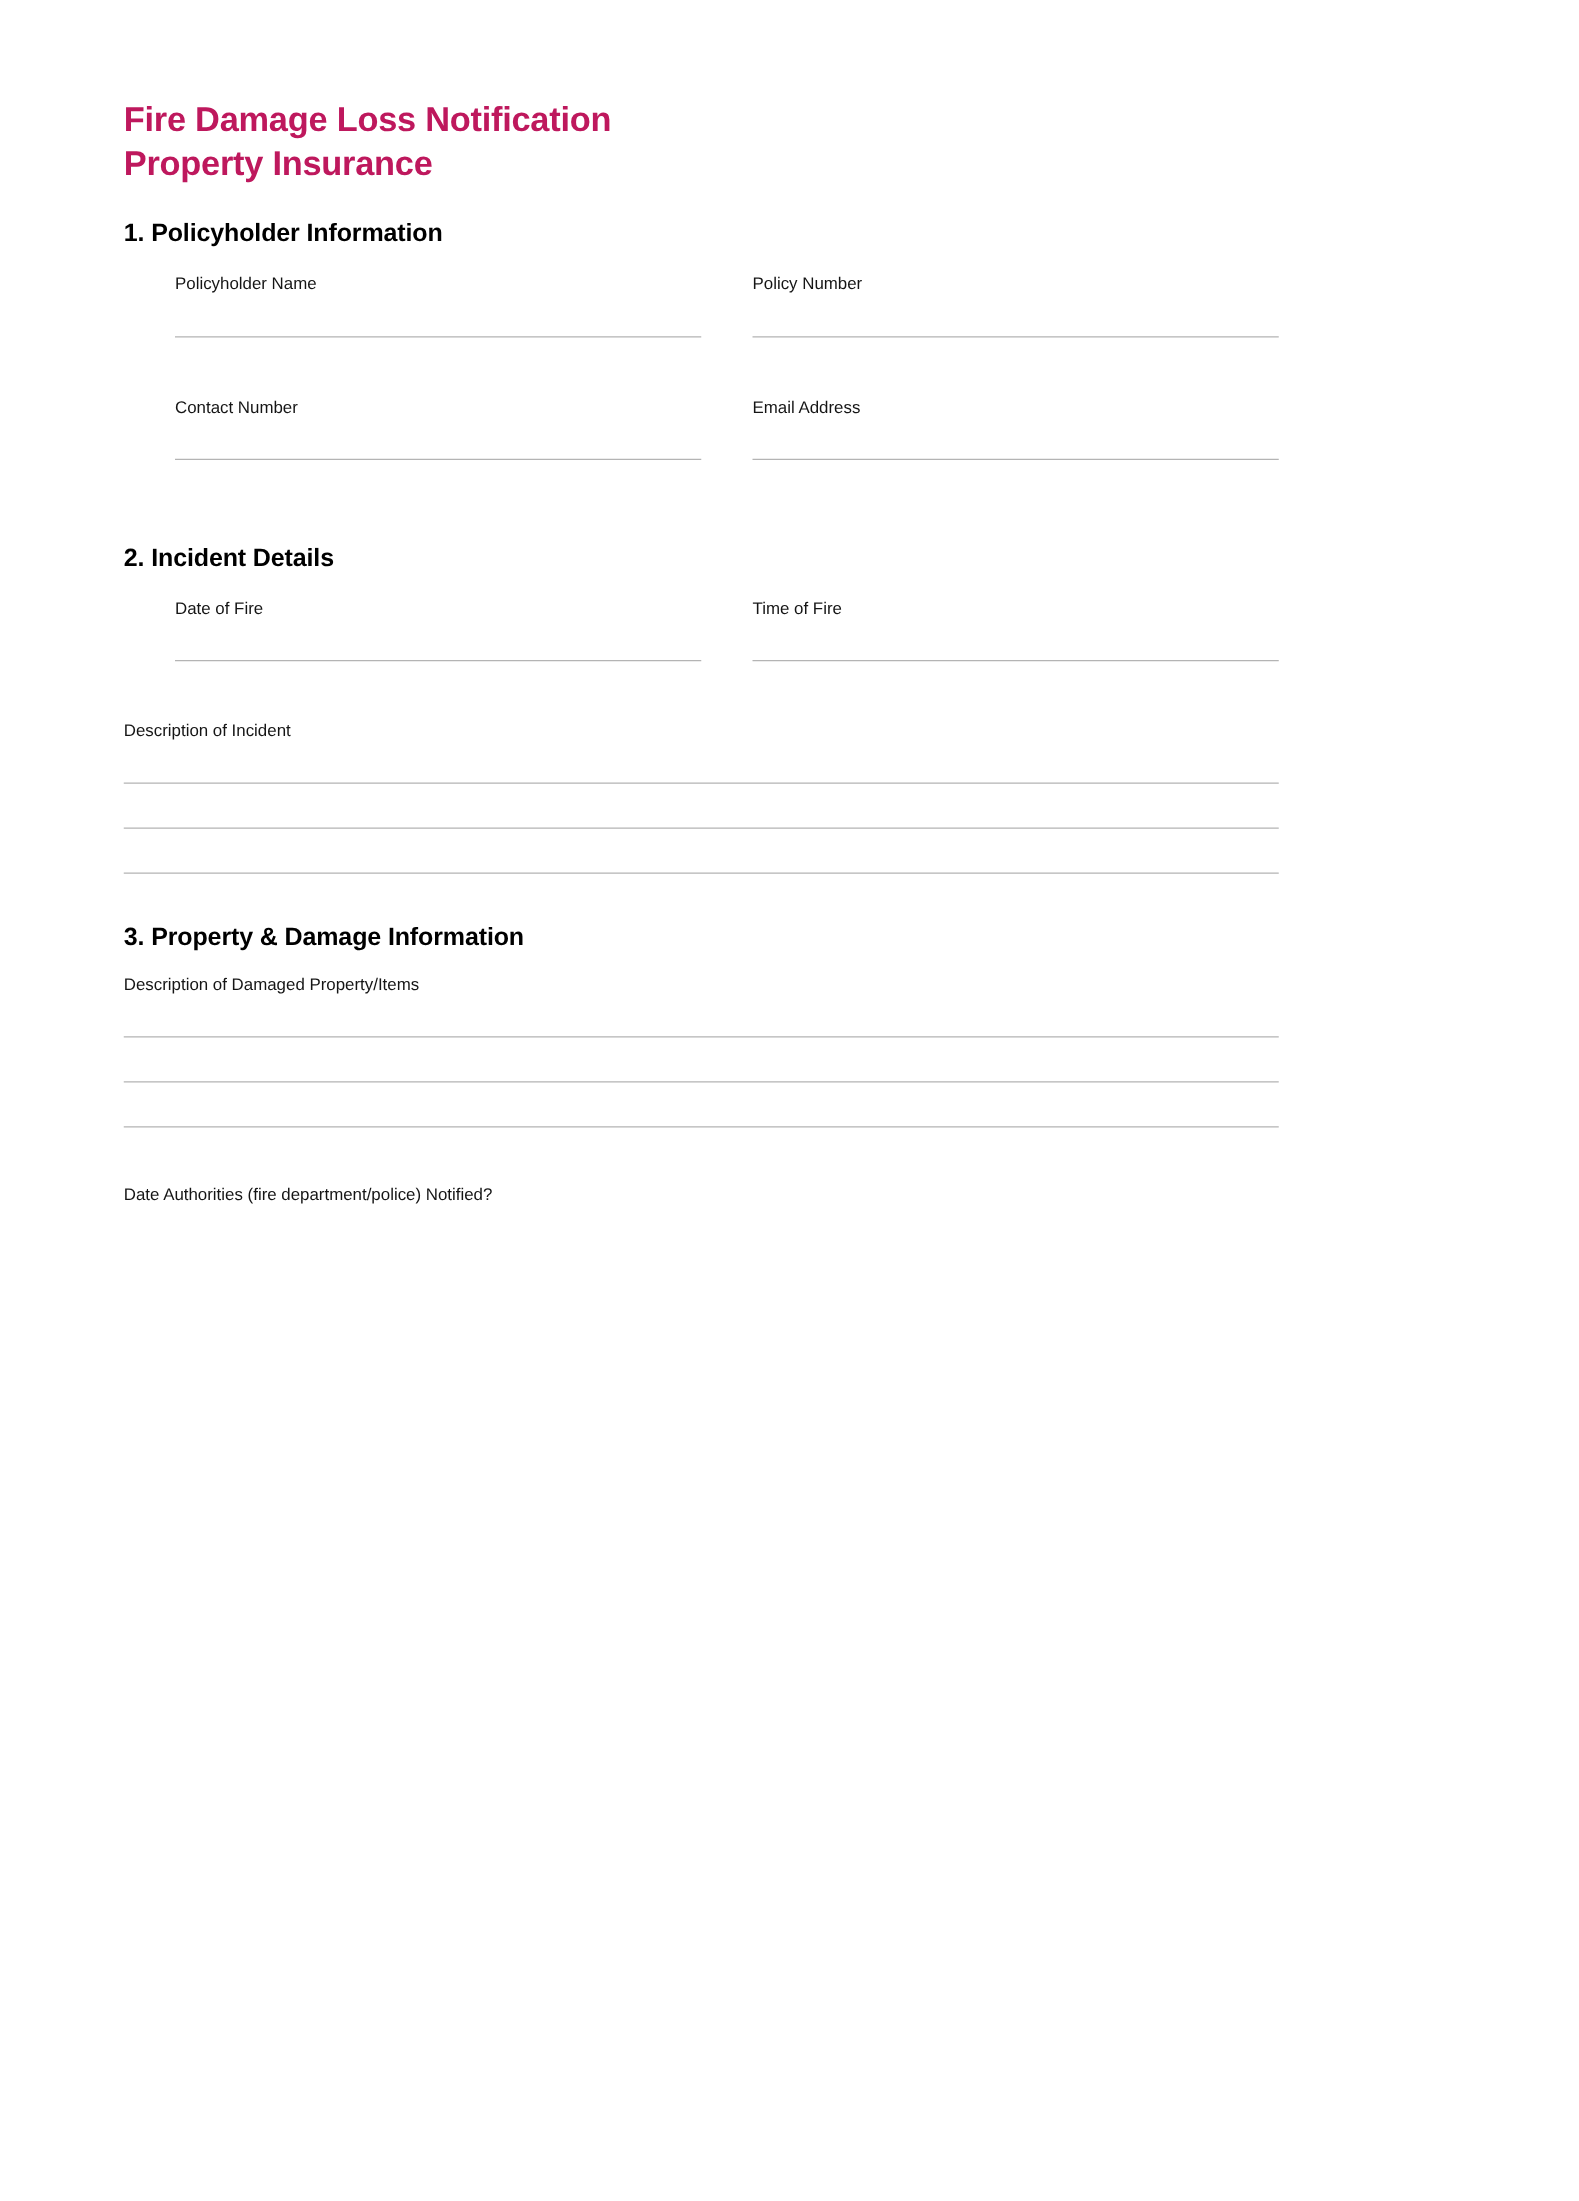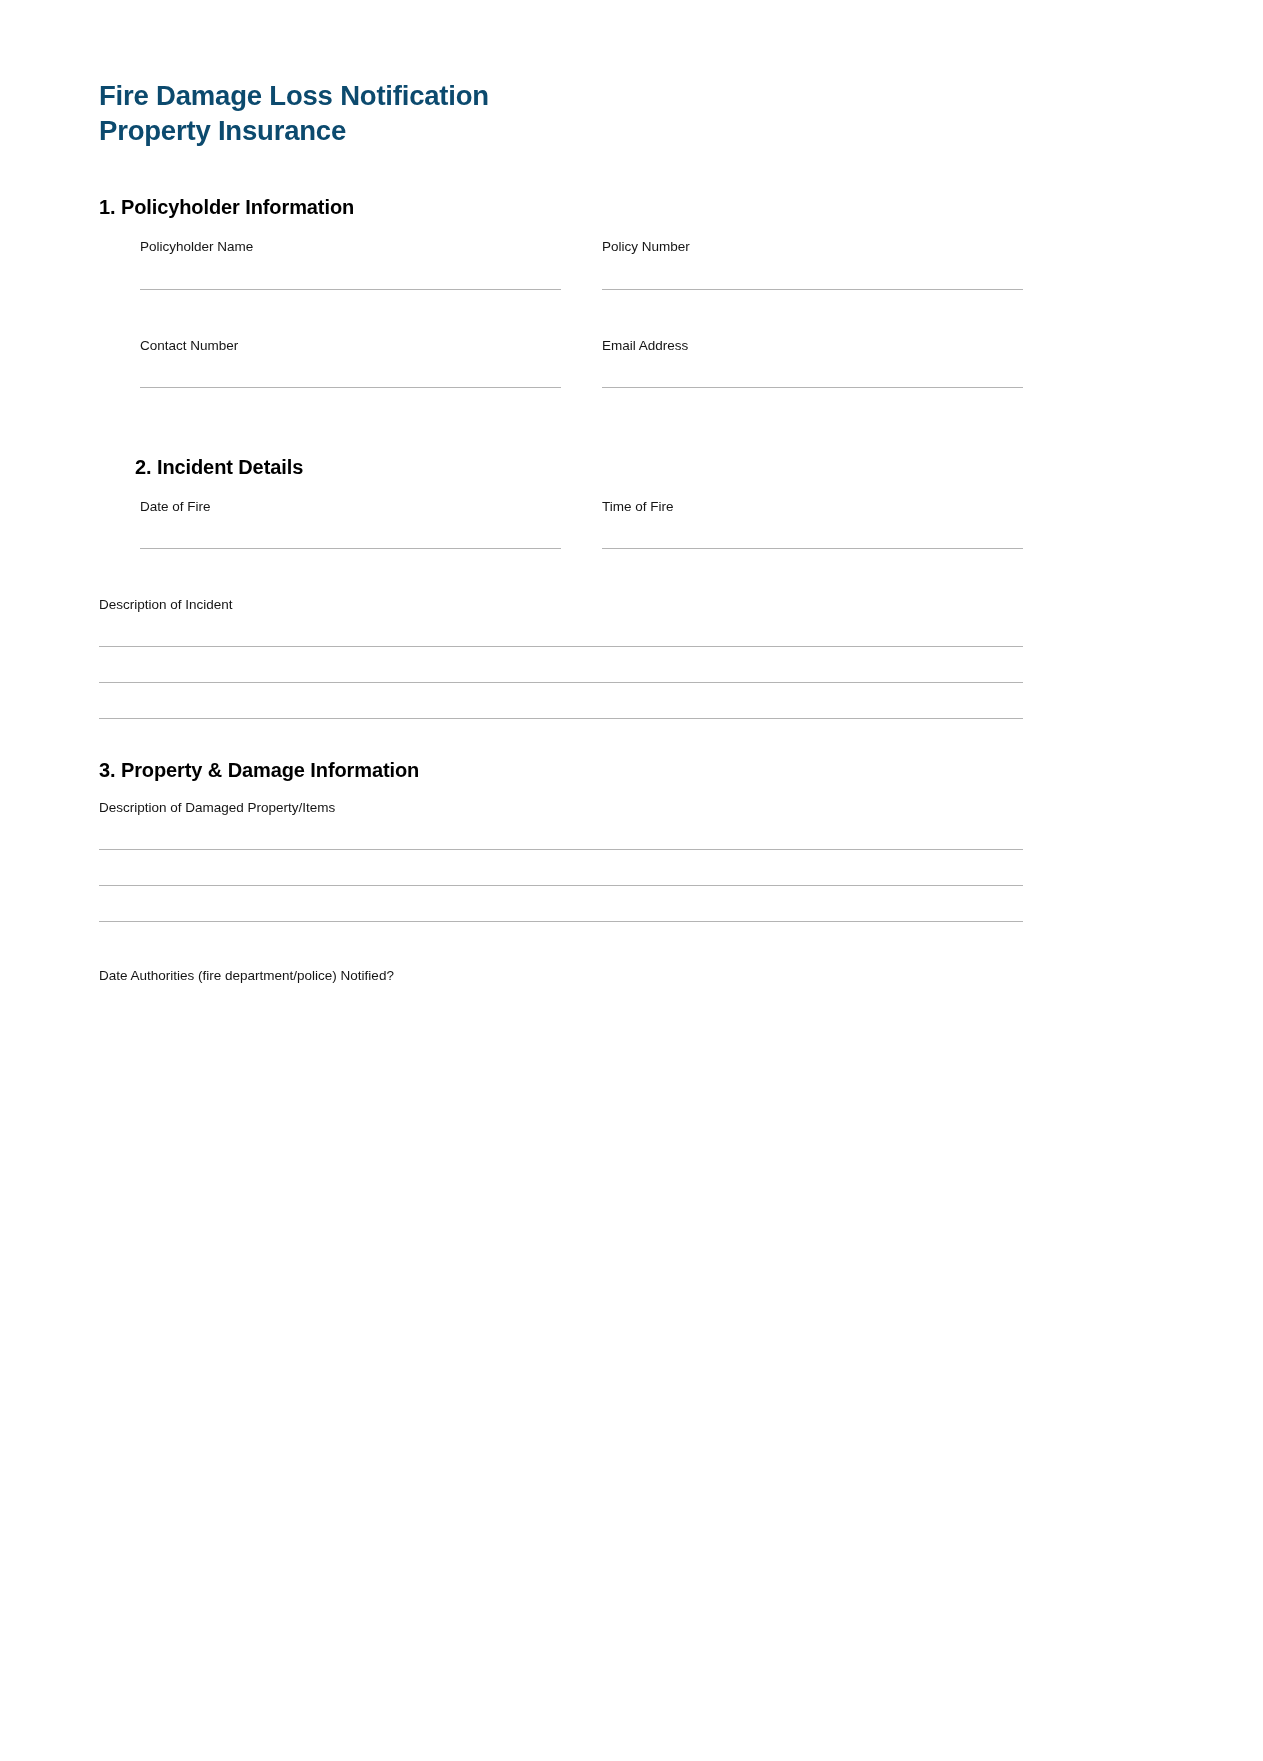--- a/index.html
+++ b/index.html
@@ -35,34 +35,34 @@
   }
 
   
   .doc-title {
     margin: 0;
     padding-top: 78px;
     font-size: 27.5px;
     font-weight: bold;
     line-height: 1.28;
     letter-spacing: -0.2px;
-    color: #0c4a6e;
+    color: #be185d;
   }
   .doc-title .line { display: block; }
 
   
   .section-heading {
     font-size: 20px;
     font-weight: bold;
     letter-spacing: -0.1px;
     color: #000;
     margin: 0;
   }
-  .sec1-head { margin-top: 48px; }
-  .sec2-head { margin-top: 68px; margin-left: 36px; }
+  .sec1-head { margin-top: 28px; }
+  .sec2-head { margin-top: 68px; }
   .sec3-head { margin-top: 40px; }
 
   
   .row {
     display: flex;
     width: 924px;
   }
   .row.two-col { justify-content: space-between; }
 
   .field {

